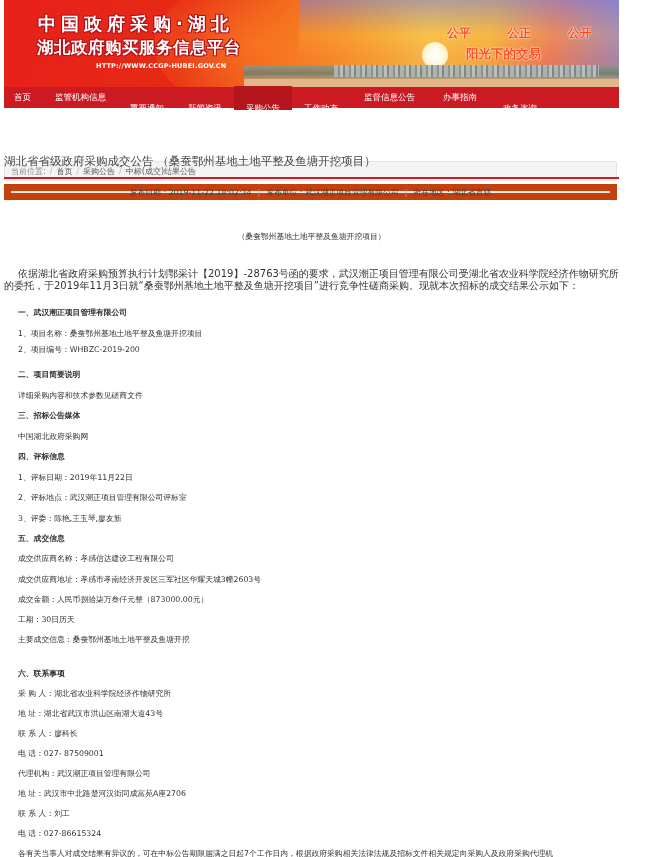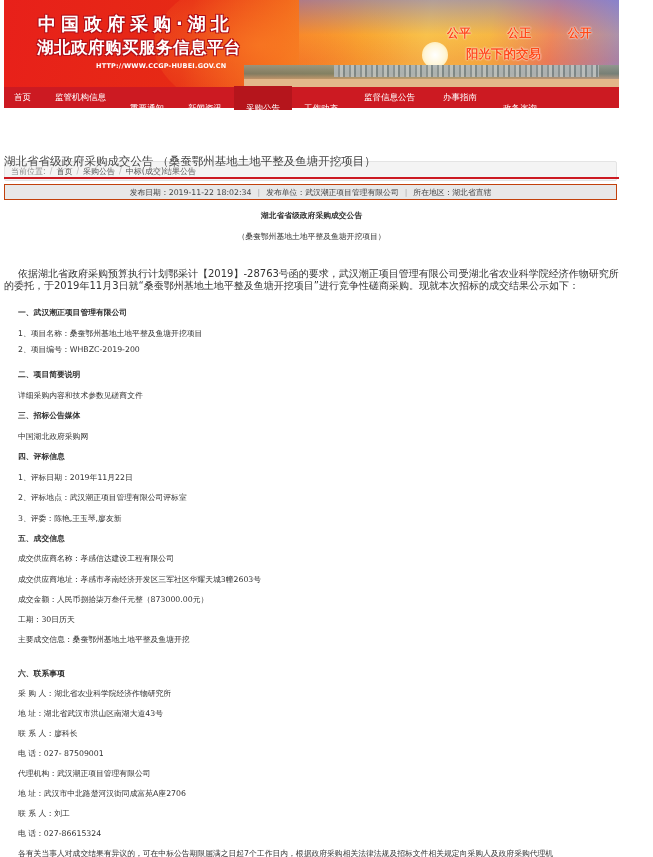--- a/index.html
+++ b/index.html
@@ -39,21 +39,21 @@
   
   .crumb { position: absolute; left: 4px; top: 113px; width: 613px; height: 20px; background: #f4f4f4; border: 1px solid #e4e4e4;
     border-radius: 2px; display: flex; align-items: center; padding-left: 6px; font-size: 8px; color: #666; white-space: nowrap; margin-top: 48px; }
   .crumb .sep { color: #bbb; margin: 0 4px; }
   .crumb .label { color: #888; }
   .crumb a { color: #555; text-decoration: none; }
 
   
   .title { position: absolute; left: 4px; top: 154px; width: 615px; font-size: 11.5px; color: #444; white-space: nowrap; }
   .title-line { position: absolute; left: 4px; top: 177px; width: 615px; height: 2px; background: #cc1a22; }
-  .meta { position: absolute; left: 4px; top: 184px; width: 613px; height: 16px; background: #e8e8e8; border: 1px solid #c2410c;
+  .meta { position: absolute; left: 4px; top: 184px; width: 613px; height: 16px; background: #e8e8e8; border: 7px solid #c2410c;
     display: flex; align-items: center; justify-content: center; font-size: 7.8px; color: #444; white-space: nowrap; }
   .meta .vsep { color: #aaa; margin: 0 6px; }
 
   
   .art-title { position: absolute; left: 4px; top: 210px; width: 615px; text-align: center; font-size: 7.8px; font-weight: bold; color: #333; }
   .art-sub { position: absolute; left: 4px; top: 231px; width: 615px; text-align: center; font-size: 7.8px; color: #333; }
   .para { position: absolute; left: 4px; top: 268px; width: 620px; font-size: 10px; line-height: 12px; color: #333; text-indent: 14px; }
   .line { position: absolute; left: 18px; font-size: 7.8px; color: #333; white-space: nowrap; }
   .line.h { font-weight: bold; color: #333; }
   .line.cut { left: 18px; width: 635px; overflow: hidden; }
@@ -102,21 +102,20 @@
   <div class="title">湖北省省级政府采购成交公告 （桑蚕鄂州基地土地平整及鱼塘开挖项目）</div>
   <div class="title-line"></div>
   <div class="meta">
     <span>发布日期：2019-11-22 18:02:34</span>
     <span class="vsep">|</span>
     <span>发布单位：武汉潮正项目管理有限公司</span>
     <span class="vsep">|</span>
     <span>所在地区：湖北省直辖</span>
   </div>
 
-  <div class="art-title">湖北省省级政府采购成交公告</div>
   <div class="art-sub">（桑蚕鄂州基地土地平整及鱼塘开挖项目）</div>
   <div class="para">依据湖北省政府采购预算执行计划鄂采计【2019】-28763号函的要求，武汉潮正项目管理有限公司受湖北省农业科学院经济作物研究所的委托，于2019年11月3日就“桑蚕鄂州基地土地平整及鱼塘开挖项目”进行竞争性磋商采购。现就本次招标的成交结果公示如下：</div>
 
   <div class="line h" style="top:307px;">一、武汉潮正项目管理有限公司</div>
   <div class="line" style="top:328px;">1、项目名称：桑蚕鄂州基地土地平整及鱼塘开挖项目</div>
   <div class="line" style="top:344px;">2、项目编号：WHBZC-2019-200</div>
   <div class="line h" style="top:369px;">二、项目简要说明</div>
   <div class="line" style="top:390px;">详细采购内容和技术参数见磋商文件</div>
   <div class="line h" style="top:410px;">三、招标公告媒体</div>
   <div class="line" style="top:431px;">中国湖北政府采购网</div>

